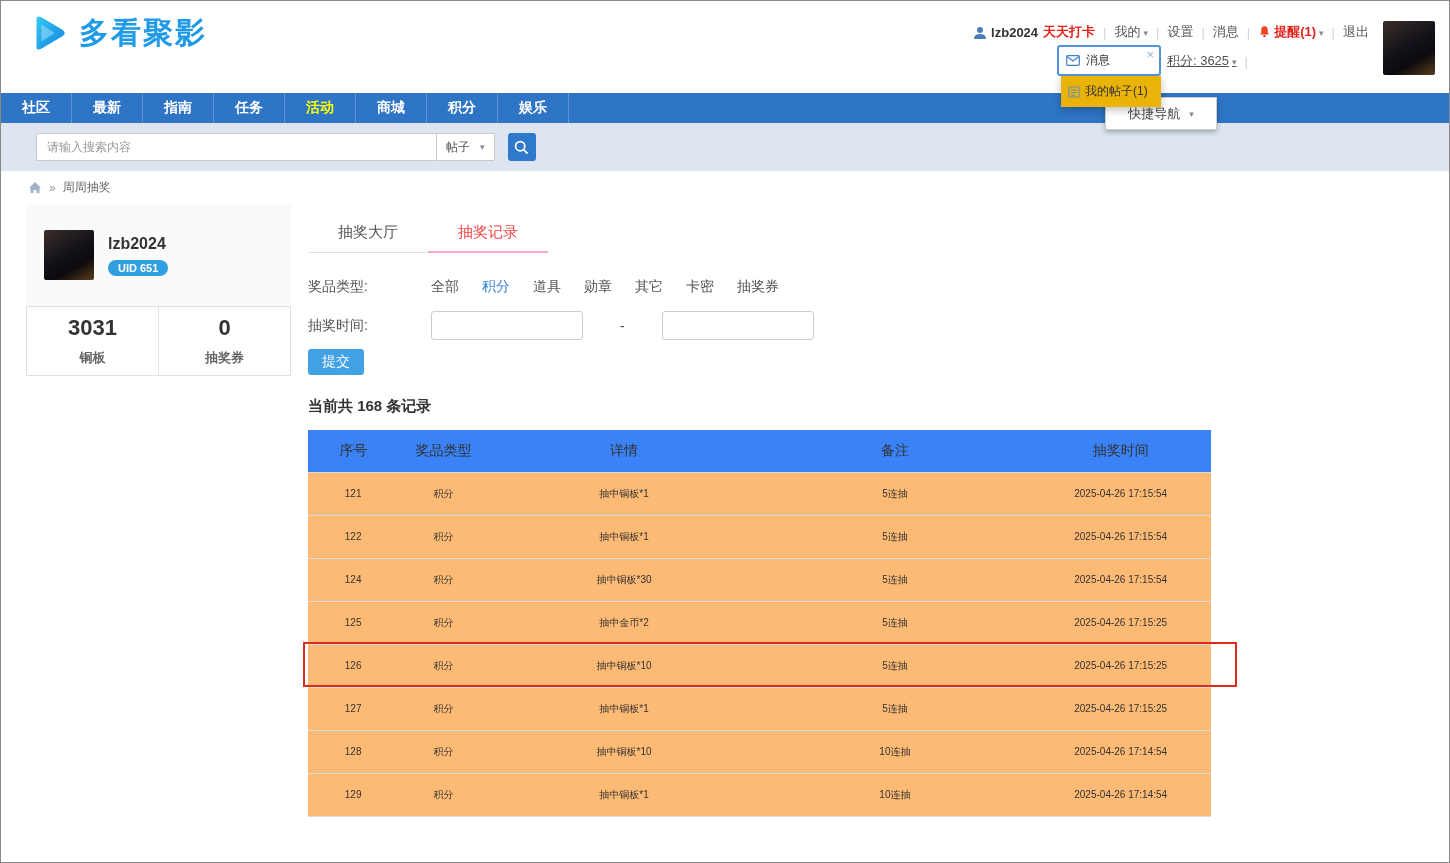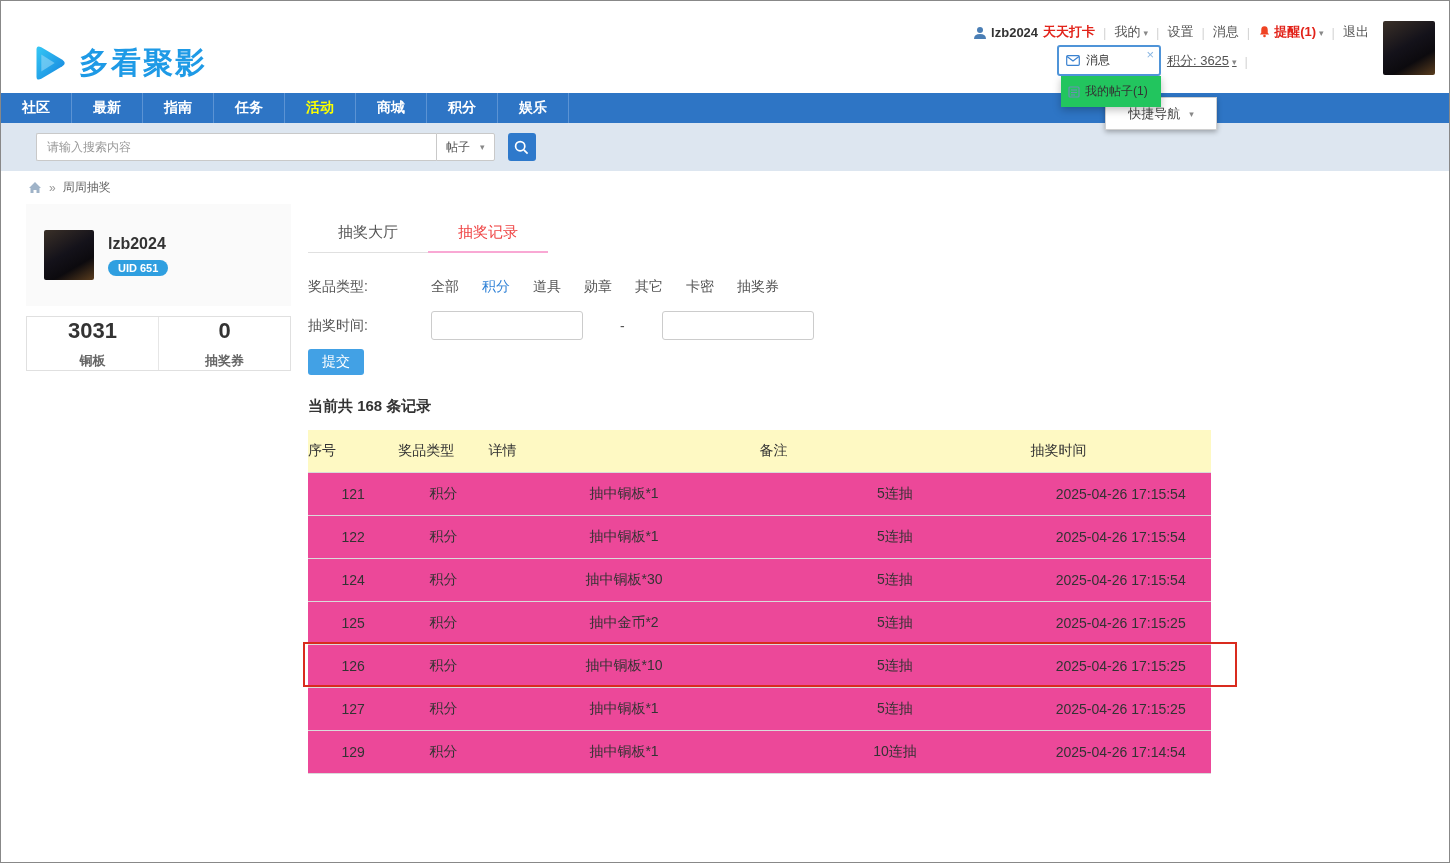--- a/index.html
+++ b/index.html
@@ -1,21 +1,21 @@
 <!DOCTYPE html>
 <html><head>
 <meta charset="utf-8">
 <style>
   * { margin:0; padding:0; box-sizing:border-box; }
   body { background:#fff; font-family:"Liberation Sans","DejaVu Sans",sans-serif; }
   .page { width:1450px; height:863px; border:1px solid #888; position:relative; overflow:hidden; background:#fff; }
 
   
   .header { height:92px; display:flex; align-items:flex-start; padding:0 14px 0 25px; position:relative; background:#fff; }
-  .logo { display:flex; align-items:center; gap:9px; margin-top:40px; cursor:pointer; }
+  .logo { display:flex; align-items:center; gap:9px; margin-top:10px; cursor:pointer; }
   .logo-text { font-size:30px; font-weight:bold; color:#1e9ae6; letter-spacing:2px; }
   .header-right { margin-left:auto; margin-top:22px; font-size:13px; color:#555; }
   .hr-row { display:flex; justify-content:flex-end; align-items:center; white-space:nowrap; }
   .hr-row2 { margin-top:11px; padding-right:113px;text-decoration:underline; }
   .uname { font-weight:bold; color:#333; margin:0 5px 0 4px; cursor:pointer; }
   .red-txt { color:#e2231a; font-weight:bold; }
   .menu-link { color:#555; cursor:pointer; }
   .sep { color:#d5d5d5; margin:0 8px; }
   .caret { font-size:9px; color:#888; margin-left:3px; }
   .avatar-top { width:52px; height:54px; margin:20px 0 0 14px; border-radius:2px; cursor:pointer;
@@ -47,21 +47,21 @@
   .crumb-current { color:#666; cursor:pointer; }
 
   
   .content { display:flex; padding:0 25px; }
   .aside { width:265px; flex:none; }
   .profile-card { background:#fafafa; padding:26px 18px; display:flex; align-items:center; gap:14px; }
   .avatar-side { width:50px; height:50px; border-radius:2px; flex:none; }
   .profile-name { font-size:16px; font-weight:bold; color:#333; }
   .uid-badge { display:inline-block; margin-top:7px; background:#2f9fe0; color:#fff; font-size:11px;
     font-weight:bold; padding:2px 10px; border-radius:9px; }
-  .stats { margin-top:10px; border:1px solid #e0e0e0; display:flex; height:55px; background:#fff; }
+  .stats { border:1px solid #e0e0e0; display:flex; height:70px; background:#fff; }
   .stat-cell { flex:1; display:flex; flex-direction:column; align-items:center; justify-content:center; }
   .stat-cell + .stat-cell { border-left:1px solid #e6e6e6; }
   .stat-value { font-size:22px; font-weight:600; color:#333; }
   .stat-label { font-size:13px; color:#666; margin-top:8px;font-weight:bold; }
 
   .main { width:903px; margin-left:17px; flex:none; }
   .tabs { display:inline-flex; border-bottom:1px solid #e0e0e0; margin-top:10px; }
   .tab { width:120px; text-align:center; padding:9px 0; font-size:15px; color:#555; cursor:pointer; }
   .tab.active { color:#ef4444; border-bottom:2px solid #f9a8d4; margin-bottom:-1px; }
 
@@ -73,36 +73,36 @@
   .date-input { width:152px; height:29px; border:1px solid #ccc; border-radius:3px; padding:0 8px;
     font-size:13px; outline:none; background:#fff; }
   .dash { margin:0 10px; color:#555; font-size:14px; }
   .submit-btn { margin-top:9px; display:inline-block; background:#42a1e5; color:#fff; font-size:14px;
     padding:4px 14px; border-radius:3px; border:none; cursor:pointer;
     font-family:"Liberation Sans","DejaVu Sans",sans-serif; }
   .record-count { margin-top:22px; font-size:15px; font-weight:bold; color:#333; }
 
   .table-wrap { margin-top:14px; position:relative; }
   table { width:100%; border-collapse:collapse; }
-  th { background:#fef9c3; height:42px; font-size:14px; font-weight:400; color:#333; text-align:left;
+  th { background:#3b82f6; height:42px; font-size:14px; font-weight:400; color:#333; text-align:center;
     border-bottom:1px solid #dadada; }
-  td { height:43px; font-size:14px; color:#333; text-align:center; border-bottom:1px solid #dadada; background:#ec4899; }
+  td { height:43px; font-size:10px; color:#333; text-align:center; border-bottom:1px solid #dadada; background:#fdba74; }
   th:nth-child(1), td:nth-child(1) { width:10%; }
   th:nth-child(2), td:nth-child(2) { width:10%; }
   th:nth-child(3), td:nth-child(3) { width:30%; }
   th:nth-child(4), td:nth-child(4) { width:30%; }
   th:nth-child(5), td:nth-child(5) { width:20%; }
   .highlight-box { position:absolute; left:-5px; right:-26px; border:2px solid #d92b1e; pointer-events:none; }
 
   
   .popup { position:absolute; left:1056px; top:44px; width:104px; z-index:60; font-size:12px; color:#333; }
   .popup-first { position:relative; background:#fff; border:2px solid #4f94d8; border-radius:3px;
     padding:5px 22px 5px 7px; display:flex; align-items:center; gap:6px; cursor:pointer; }
   .popup-close { position:absolute; top:1px; right:5px; color:#8ab6e2; font-size:13px; line-height:1; cursor:pointer; }
-  .popup-second { margin-left:4px; background:#22c55e; box-shadow:0 3px 8px rgba(0,0,0,.25);
+  .popup-second { margin-left:4px; background:#eab308; box-shadow:0 3px 8px rgba(0,0,0,.25);
     padding:7px 7px; display:flex; align-items:center; gap:5px; cursor:pointer; }
 </style>
 </head>
 <body>
 
 <div class="page">
 
   <div class="header">
     <div class="logo">
       <span style="display:flex;">
@@ -289,20 +289,27 @@
                 <td>2025-04-26 17:15:25</td>
               </tr>
               <tr>
                 <td>127</td>
                 <td>积分</td>
                 <td>抽中铜板*1</td>
                 <td>5连抽</td>
                 <td>2025-04-26 17:15:25</td>
               </tr>
               <tr>
+                <td>128</td>
+                <td>积分</td>
+                <td>抽中铜板*10</td>
+                <td>10连抽</td>
+                <td>2025-04-26 17:14:54</td>
+              </tr>
+              <tr>
                 <td>129</td>
                 <td>积分</td>
                 <td>抽中铜板*1</td>
                 <td>10连抽</td>
                 <td>2025-04-26 17:14:54</td>
               </tr>
             </tbody>
         </table>
         <div class="highlight-box" id="highlight-box" style="top: 212px; height: 45px;"></div>
       </div>

